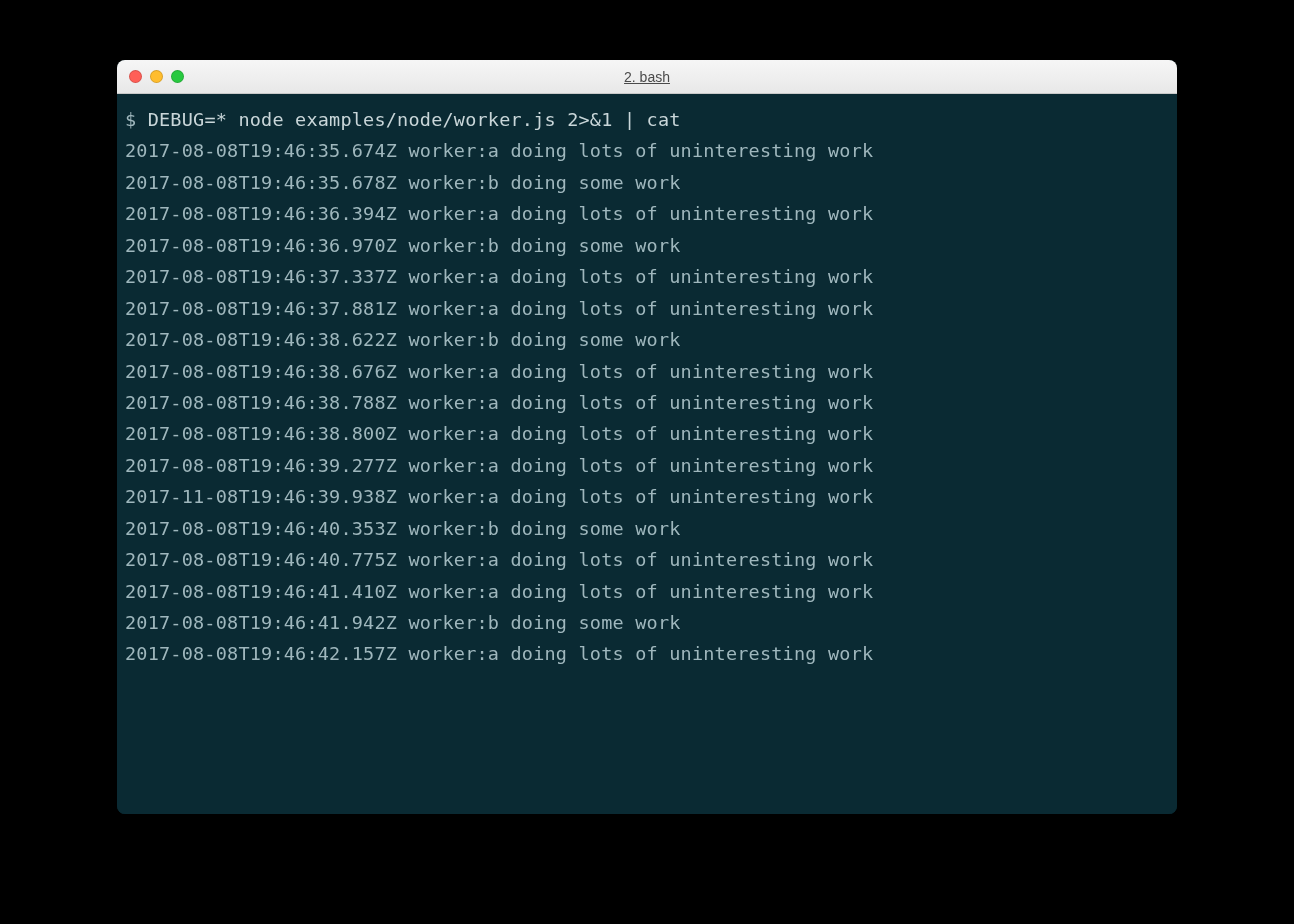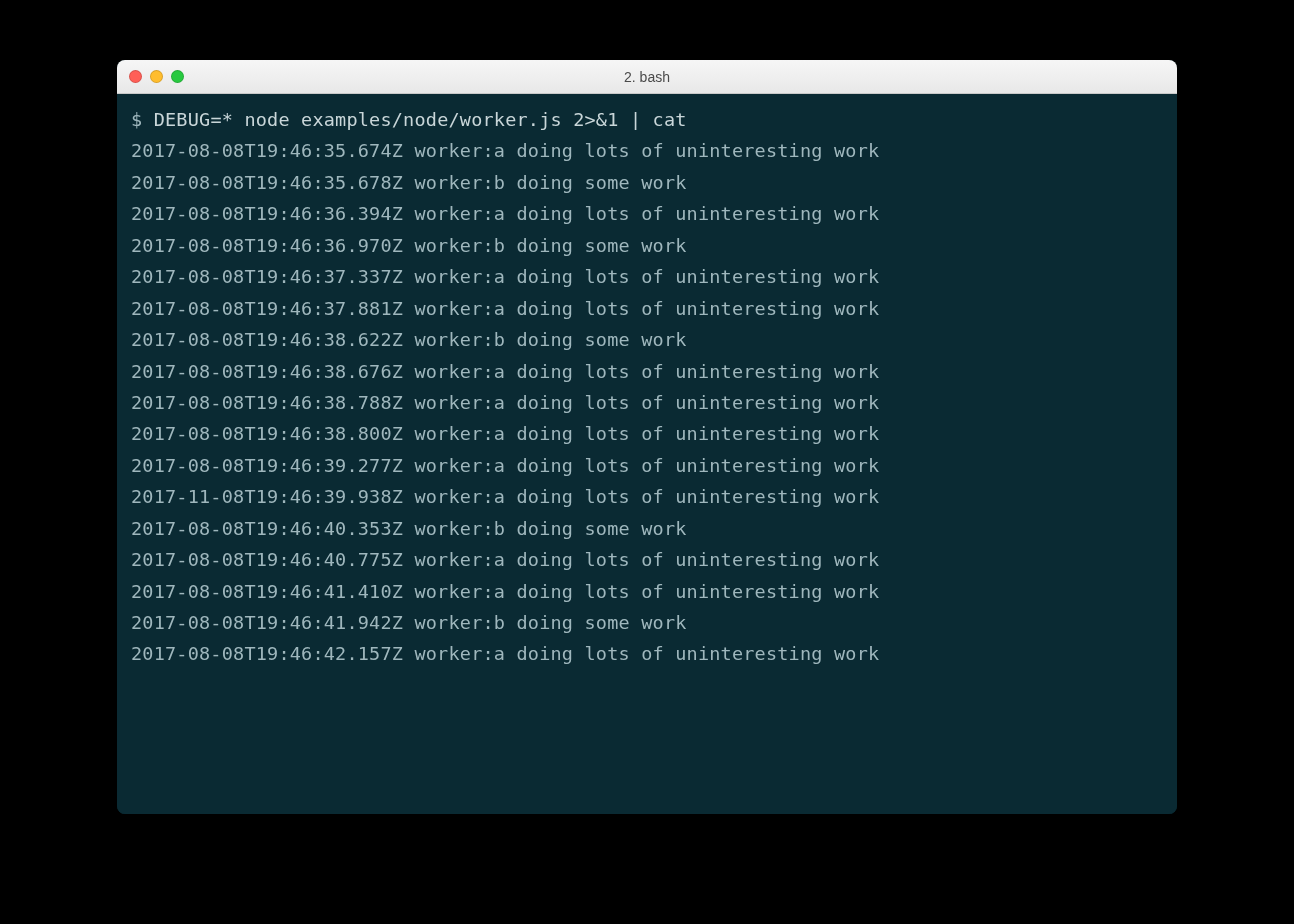--- a/index.html
+++ b/index.html
@@ -47,24 +47,25 @@
     .light.red { background: #ff5f57; border: 0.5px solid rgba(0,0,0,0.15); }
     .light.yellow { background: #ffbd2e; border: 0.5px solid rgba(0,0,0,0.15); }
     .light.green { background: #28c940; border: 0.5px solid rgba(0,0,0,0.15); }
     .title {
       flex: 1;
       text-align: center;
       font-family: -apple-system, BlinkMacSystemFont, "Helvetica Neue", sans-serif;
       font-size: 14px;
       color: #4a4a4a;
       font-weight: 400;
+      text-decoration: underline;
     }
     .terminal {
       background: #0a2a33;
-      padding: 10px 14px 80px 14px;
+      padding: 10px 14px 80px 8px;
       min-height: 720px;
     }
     .line {
       font-size: 18.5px;
       line-height: 1.7;
       white-space: pre;
       color: #9fb7bd;
       letter-spacing: 0.2px;
     }
     .prompt-sym {

